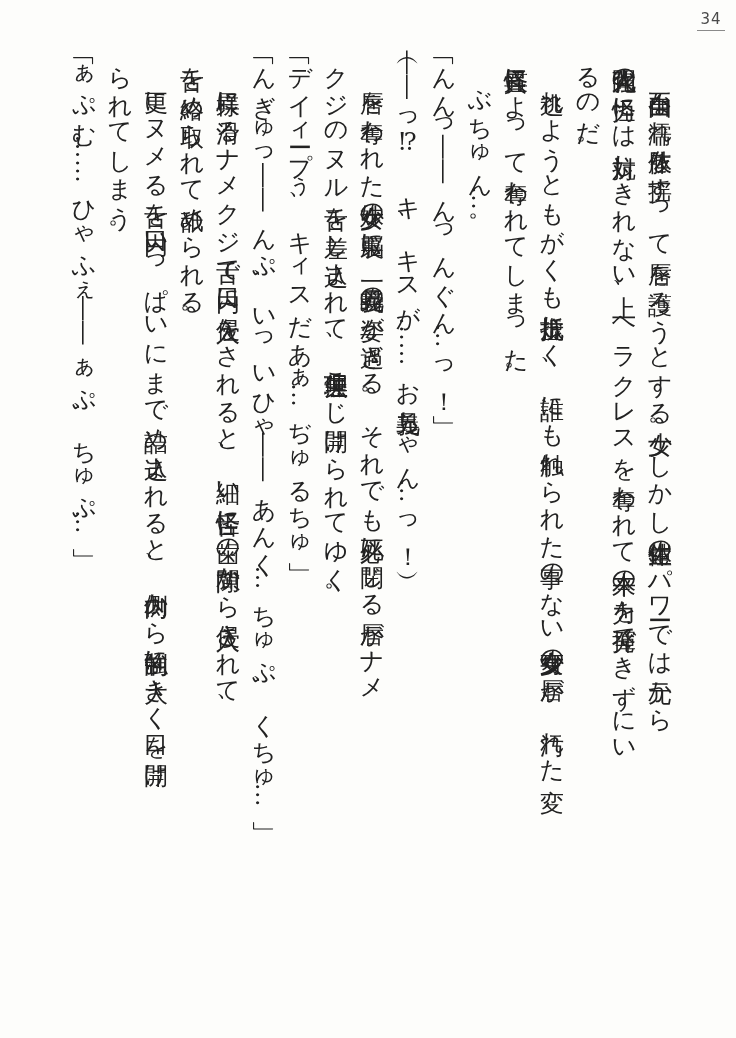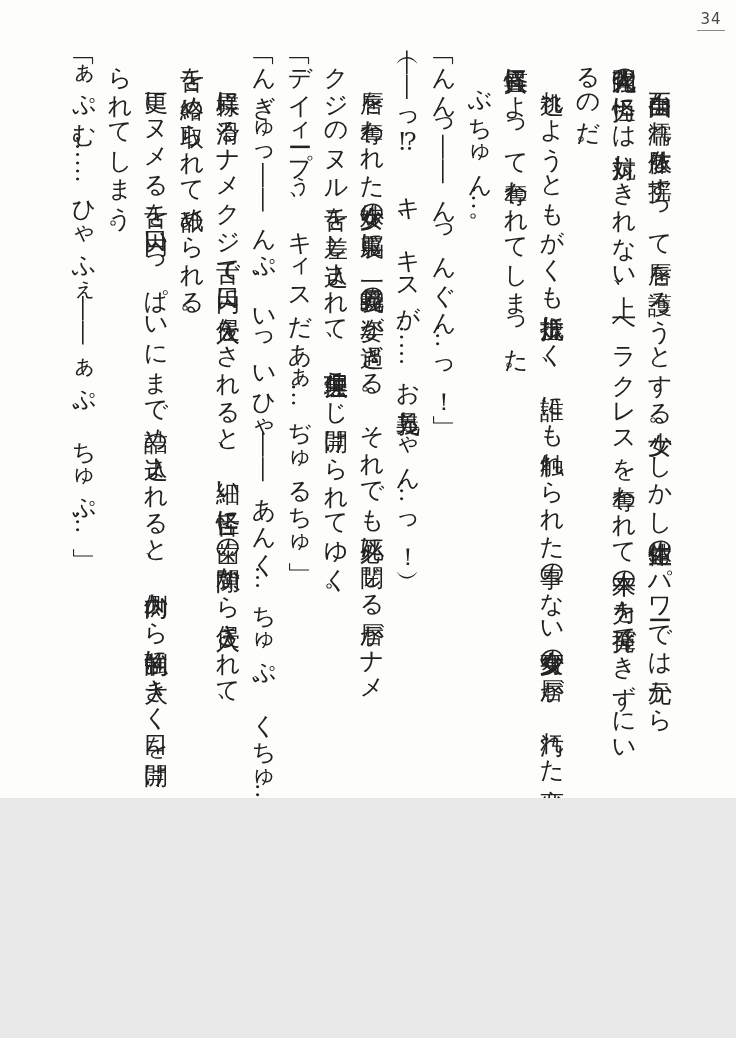--- a/index.html
+++ b/index.html
@@ -3,21 +3,21 @@
 <meta charset="utf-8">
 <style>
   html, body {
     margin: 0;
     padding: 0;
     background: #e8e8e8;
   }
   .page {
     position: relative;
     width: 736px;
-    height: 798px;
+    height: 1038px;
     margin: 0 auto;
     background: #fdfdfb;
     overflow: hidden;
     font-family: "DejaVu Serif", "Liberation Serif", serif;
   }
   
   .page-number-wrap {
     position: absolute;
     top: 10px;
     right: 11px;

